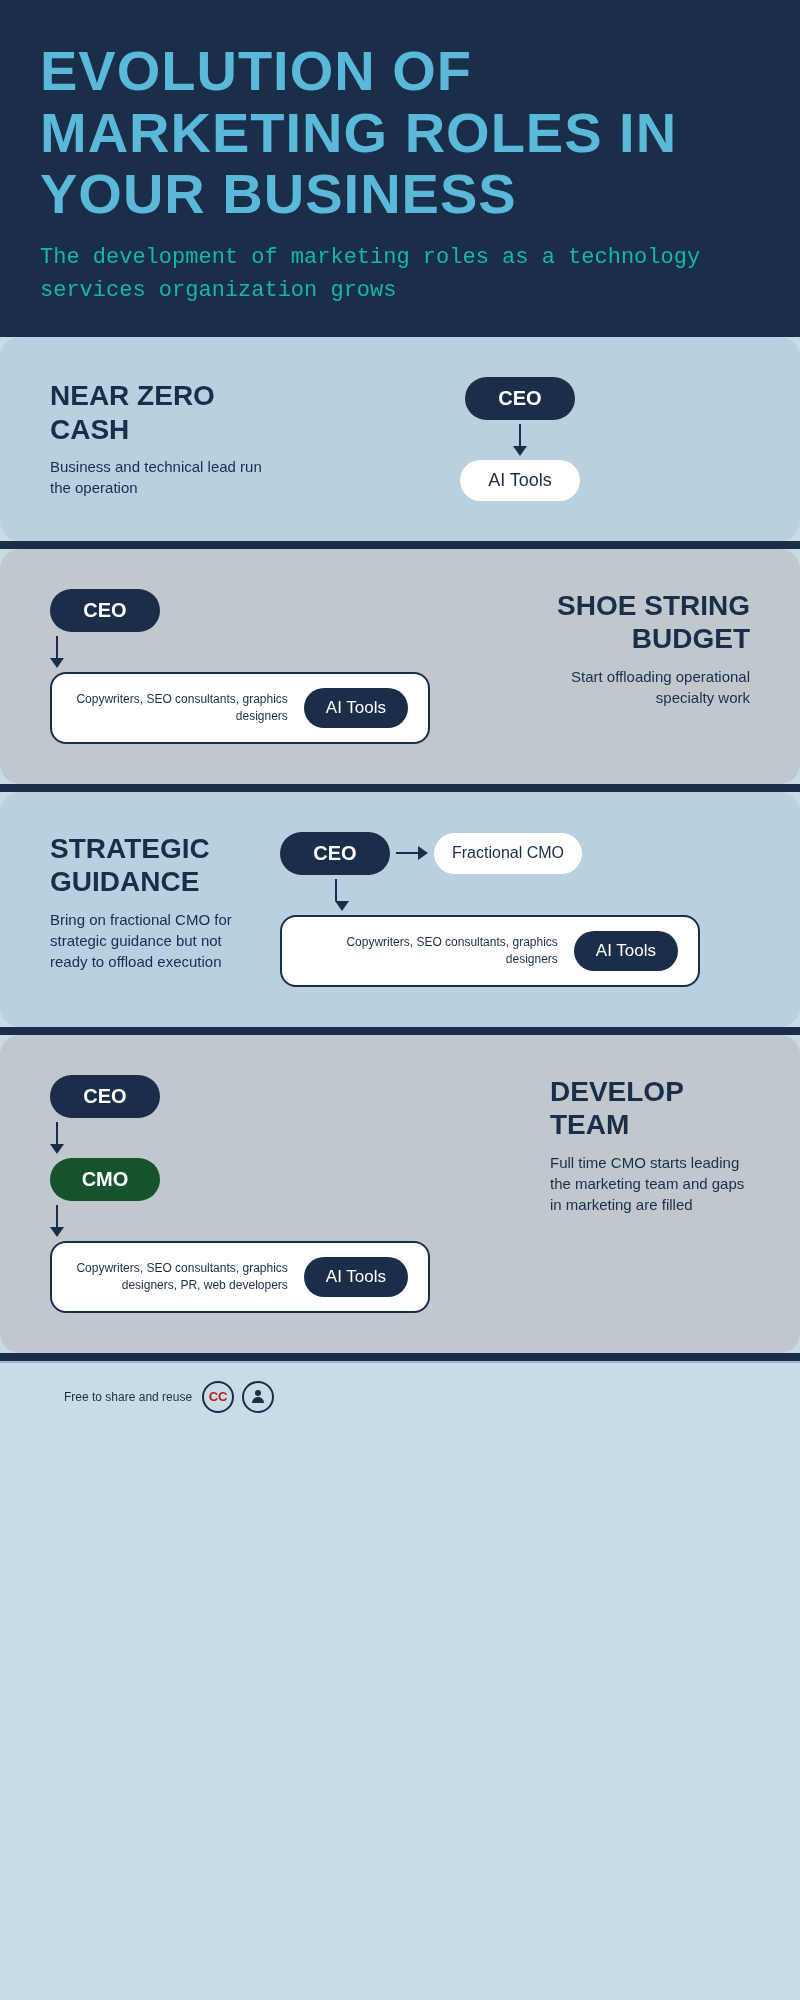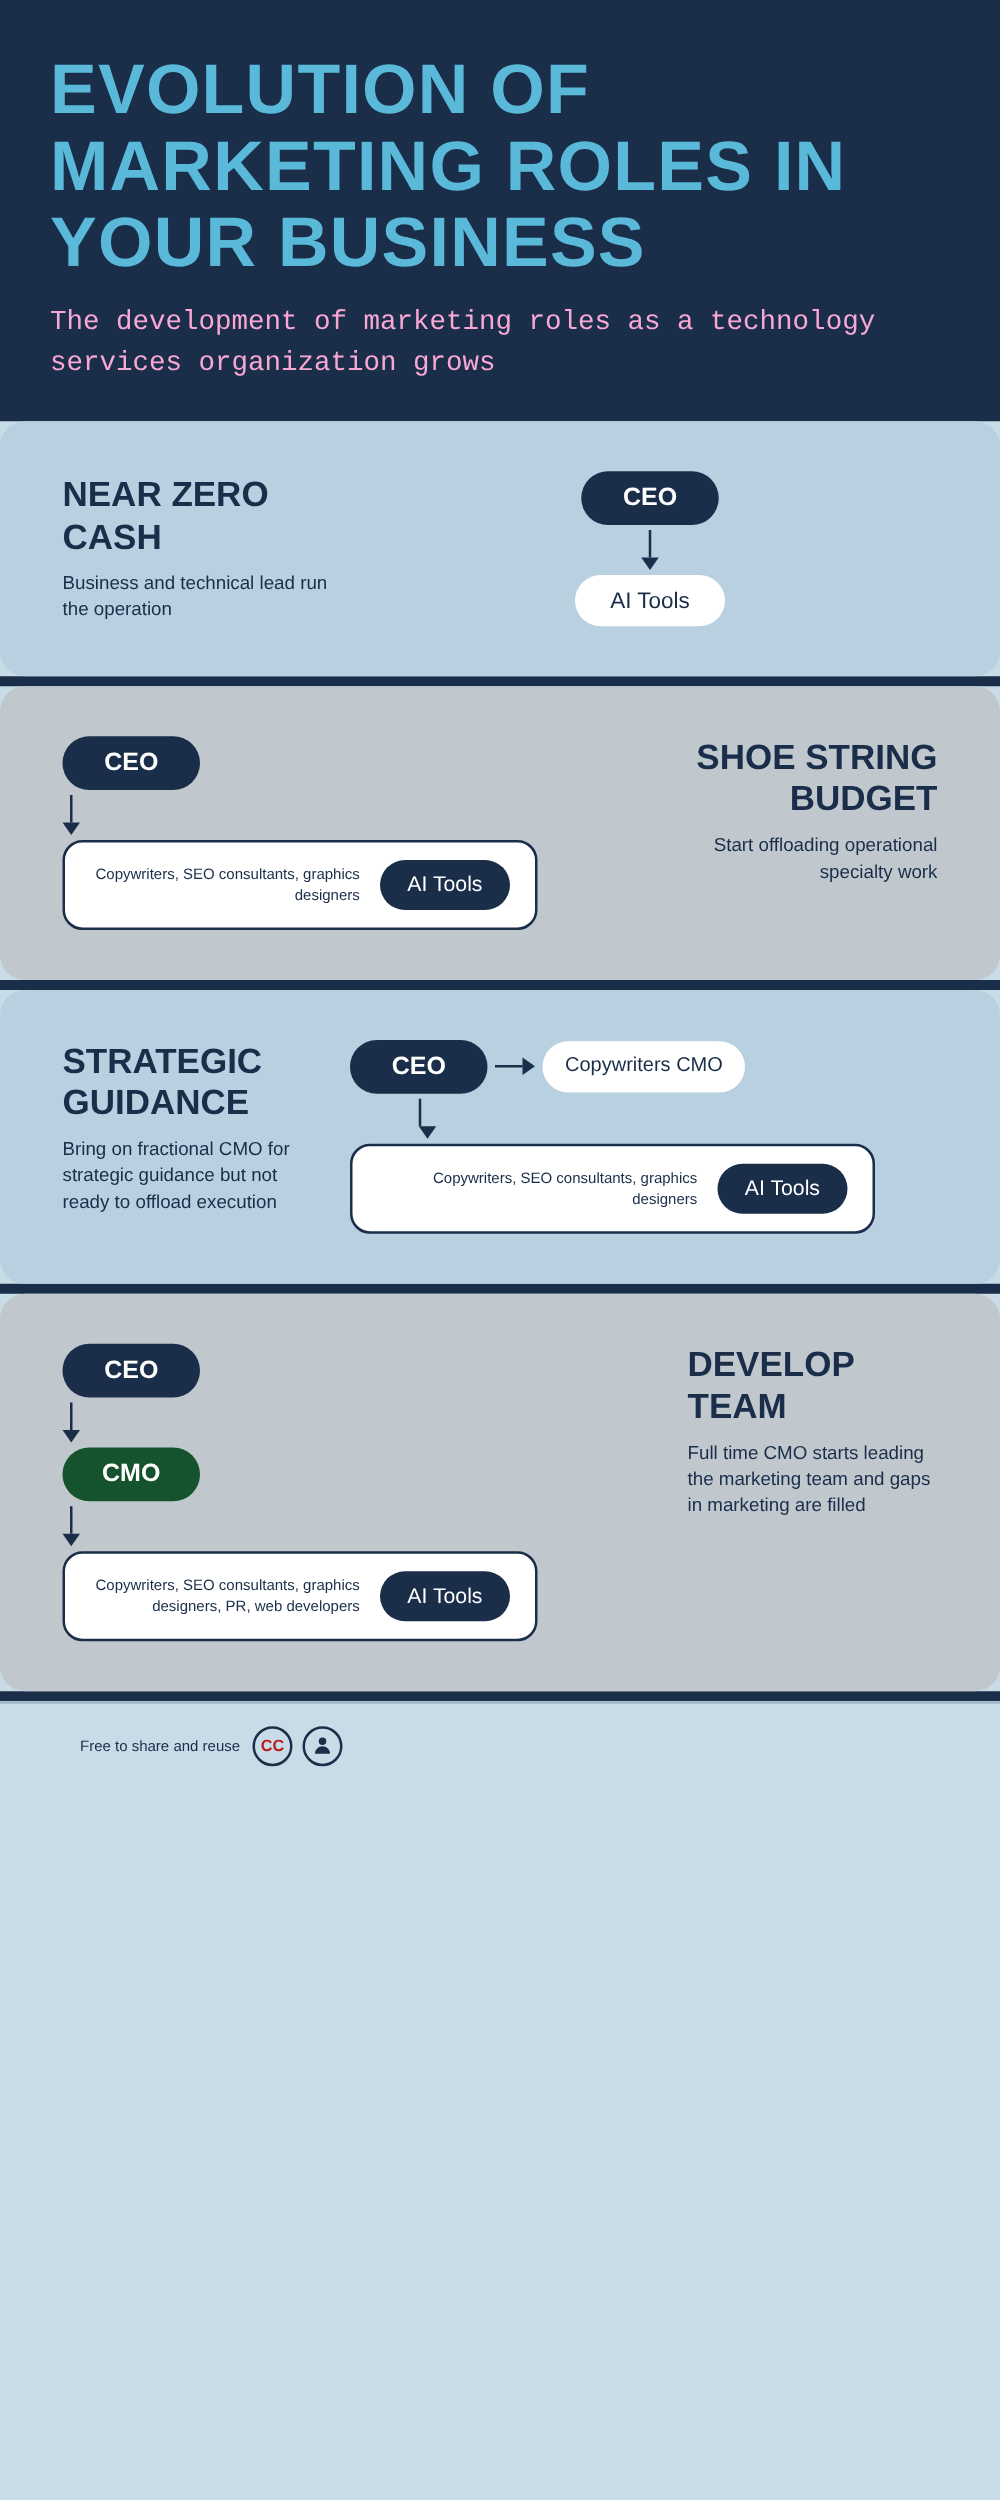--- a/index.html
+++ b/index.html
@@ -19,21 +19,21 @@
       font-size: 56px;
       font-weight: 900;
       line-height: 1.1;
       color: #5ab8d8;
       text-transform: uppercase;
       letter-spacing: 1px;
     }
     .header p {
       font-size: 22px;
       margin-top: 16px;
-      color: #f9a8d4;
+      color: #14b8a6;
       font-family: 'Courier New', monospace;
       line-height: 1.5;
     }
 
     
     .section {
       padding: 40px 50px;
       position: relative;
       border-radius: 20px;
     }
@@ -341,21 +341,21 @@
       <div class="section-title">STRATEGIC GUIDANCE</div>
       <div class="section-desc">Bring on fractional CMO for strategic guidance but not ready to offload execution</div>
     </div>
     <div class="s3-right">
       <div class="s3-top-row">
         <div class="node-ceo">CEO</div>
         <div class="arrow-right">
           <div class="arrow-right-line"></div>
           <div class="arrow-right-head"></div>
         </div>
-        <div class="node-fractional">Copywriters CMO</div>
+        <div class="node-fractional">Fractional CMO</div>
       </div>
       <div class="arrow-down" style="align-items: flex-start; margin-left: 55px;">
         <div class="arrow-line"></div>
         <div class="arrow-head"></div>
       </div>
       <div class="node-box" style="max-width: 420px;">
         <div class="node-box-text">Copywriters, SEO consultants, graphics designers</div>
         <div class="node-ai">AI Tools</div>
       </div>
     </div>

